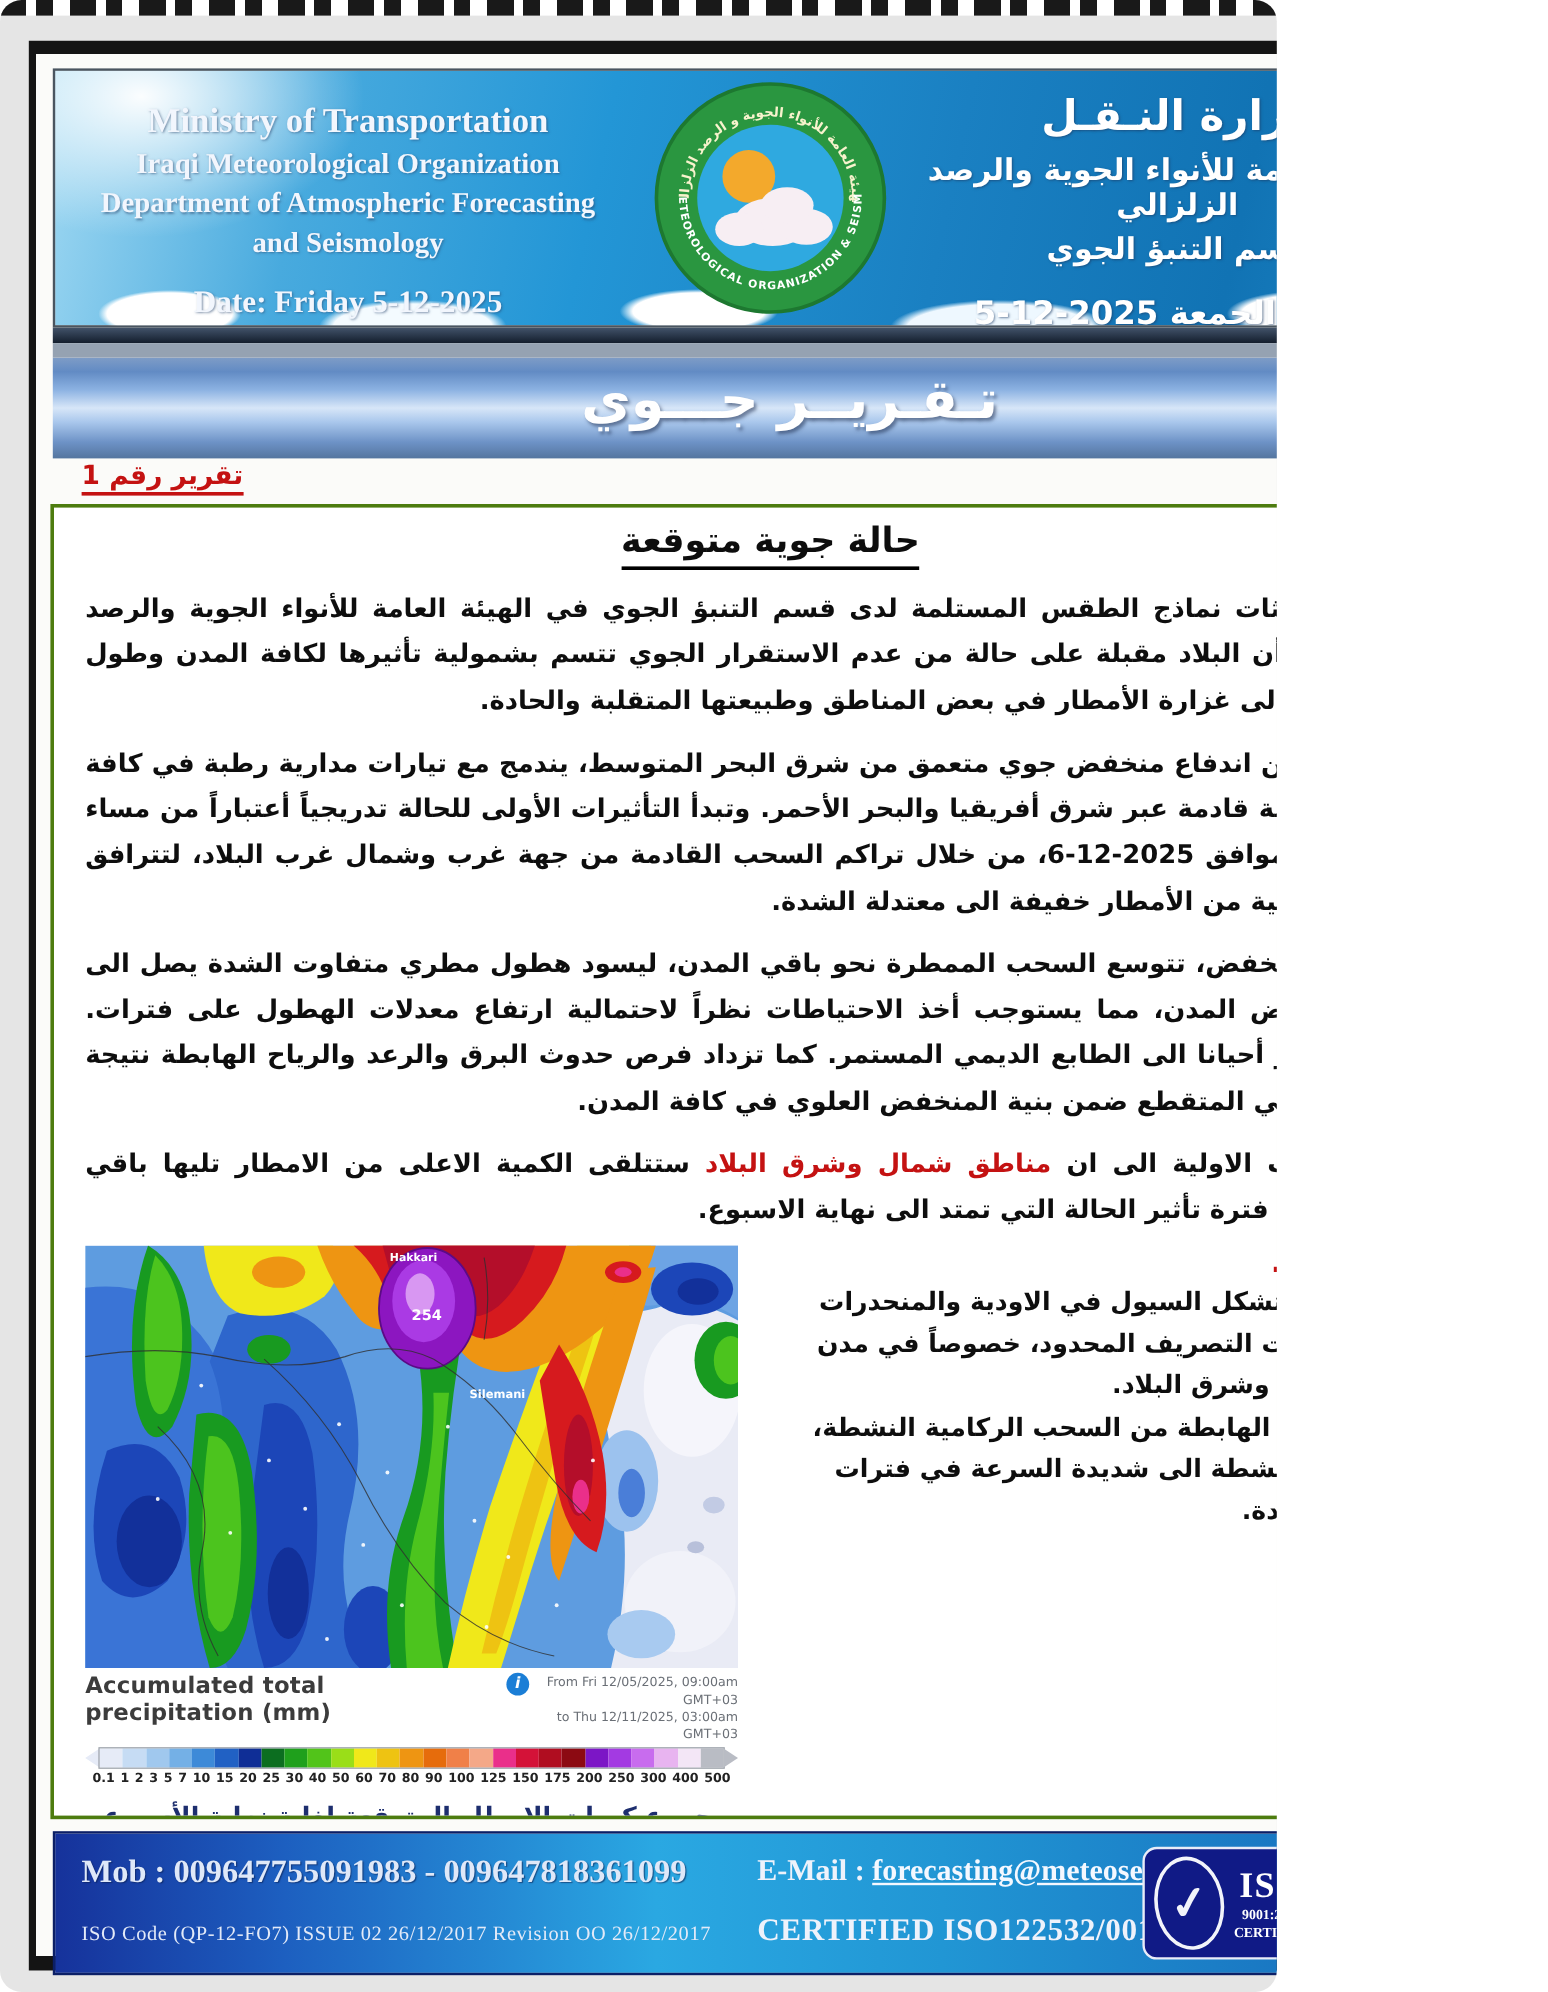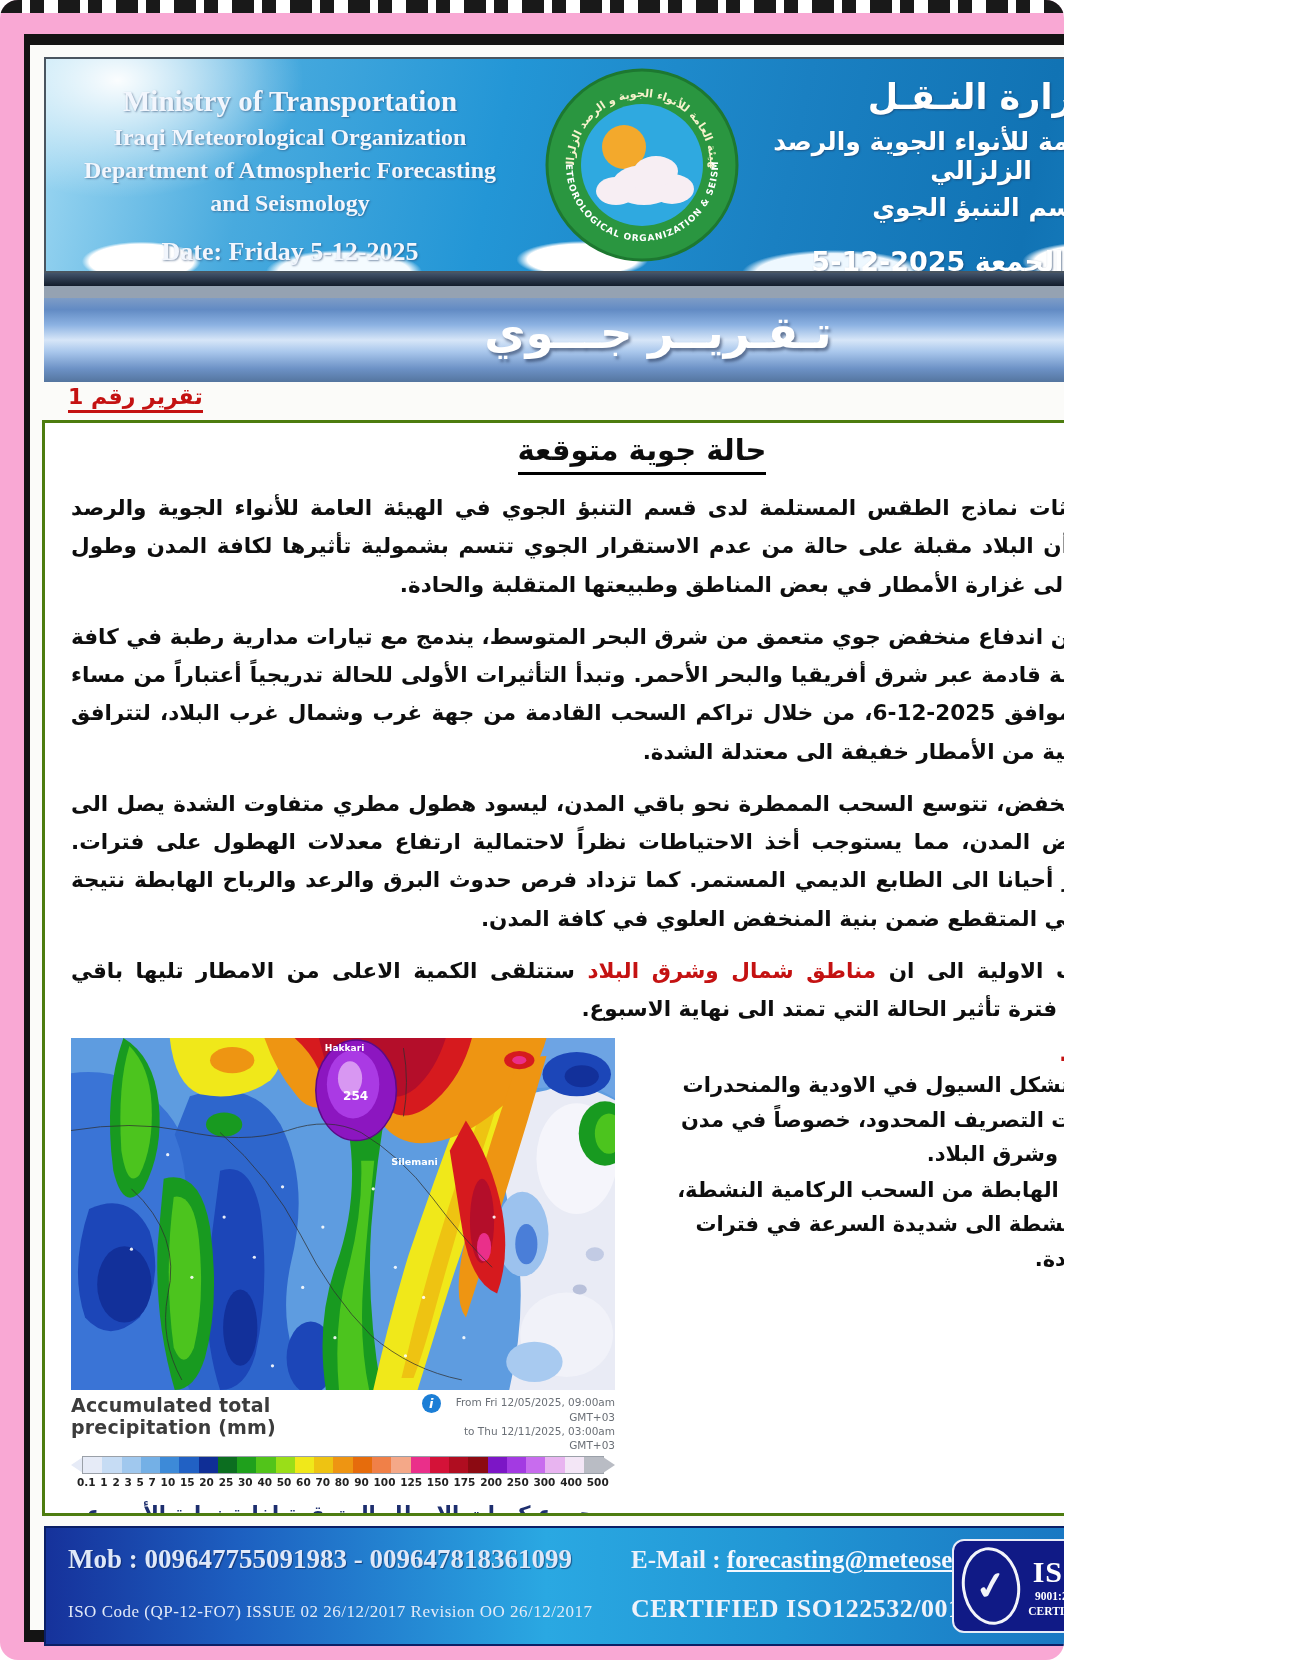--- a/index.html
+++ b/index.html
@@ -1,16 +1,16 @@
 <!DOCTYPE html>
 <html lang="ar"><head>
 <meta charset="utf-8">
 <style>
   html,body{margin:0;padding:0;background:#ffffff;}
-  .page{position:relative;width:1064px;height:1660px;background:#f9a8d4;overflow:hidden;
+  .page{position:relative;width:1064px;height:1660px;background:#e5e5e5;overflow:hidden;
         font-family:"DejaVu Sans",sans-serif;border-radius:18px;}
   
   .top-strip{position:absolute;top:0;left:0;right:0;height:13px;background:
      repeating-linear-gradient(90deg,#191919 0 22px,#ffffff 22px 30px,#191919 30px 44px,#ffffff 44px 58px);}
   
   .frame{position:absolute;top:34px;left:24px;width:1236px;height:1608px;box-sizing:border-box;
          border:6px solid #141414;border-top-width:11px;border-bottom-width:12px;background:#fbfbf9;}
   
   .header{position:relative;margin:12px 14px 0 14px;height:212px;border:2px solid #4a5560;overflow:hidden;
     background:

